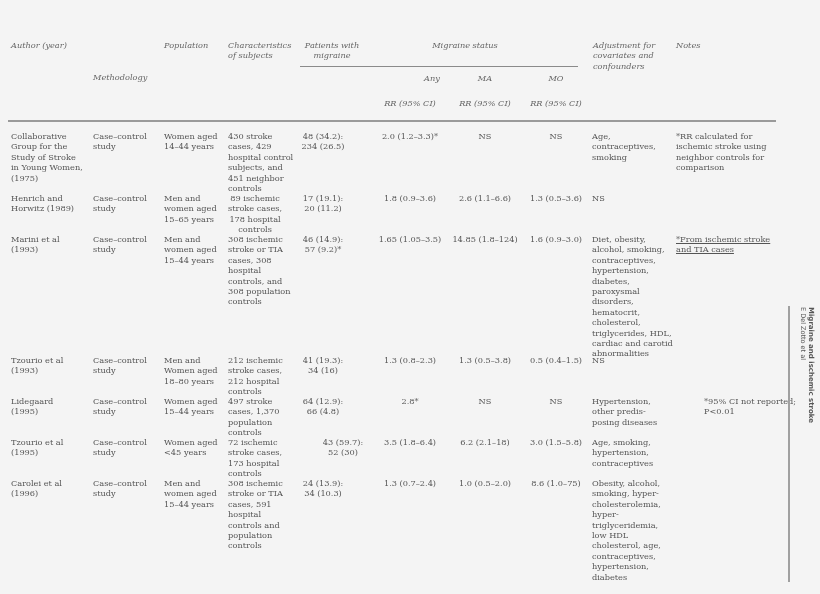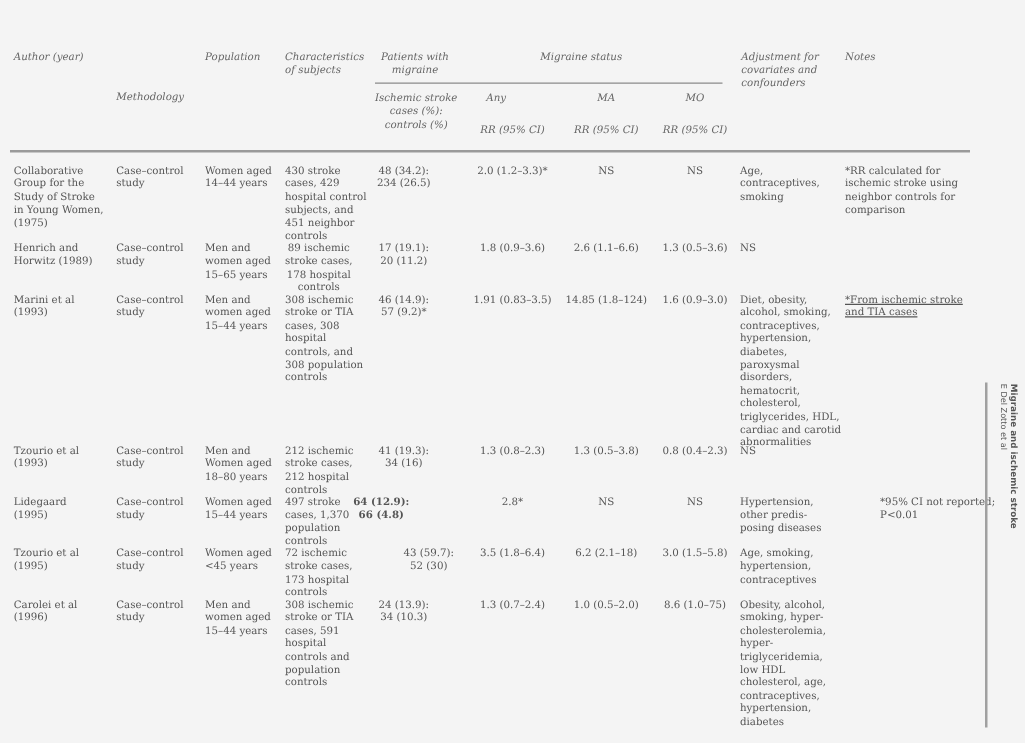--- a/index.html
+++ b/index.html
@@ -39,24 +39,21 @@
   <div class="hdr cell center" style="left:298px; top:40px; width:68px;">Patients with
 migraine</div>
   <div class="hdr cell center" style="left:400px; top:40px; width:130px;">Migraine status</div>
   <div class="hdr cell" style="left:593px; top:40px;">Adjustment for
 covariates and
 confounders</div>
   <div class="hdr cell" style="left:676px; top:40px;">Notes</div>
 
   <div class="rule-span"></div>
 
-  <div class="hdr cell center" style="left:298px; top:73px; width:70px;">Ischemic stroke
-cases (%):
-controls (%)</div>
-  <div class="hdr cell center" style="left:367px; top:73px; width:60px;">Any</div>
+  <div class="hdr cell center" style="left:402px; top:73px; width:60px;">Any</div>
   <div class="hdr cell center" style="left:455px; top:73px; width:60px;">MA</div>
   <div class="hdr cell center" style="left:526px; top:73px; width:60px;">MO</div>
   <div class="hdr cell center" style="left:376px; top:98px; width:68px;">RR (95% CI)</div>
   <div class="hdr cell center" style="left:451px; top:98px; width:68px;">RR (95% CI)</div>
   <div class="hdr cell center" style="left:522px; top:98px; width:68px;">RR (95% CI)</div>
 
   <div class="rule-thick"></div>
 
   <div>
     <div class="cell" style="left:11px; top:131px;">Collaborative
@@ -119,21 +116,21 @@
 15–44 years</div>
     <div class="cell" style="left:228px; top:234px;">308 ischemic
 stroke or TIA
 cases, 308
 hospital
 controls, and
 308 population
 controls</div>
     <div class="cell center" style="left:298px; top:234px; width:50px;">46 (14.9):
 57 (9.2)*</div>
-    <div class="cell center" style="left:372px; top:234px; width:76px;">1.91 (0.83–3.5)</div>
+    <div class="cell center" style="left:372px; top:234px; width:76px;">1.65 (1.05–3.5)</div>
     <div class="cell center" style="left:447px; top:234px; width:76px;">14.85 (1.8–124)</div>
     <div class="cell center" style="left:518px; top:234px; width:76px;">1.6 (0.9–3.0)</div>
     <div class="cell" style="left:592px; top:234px;">Diet, obesity,
 alcohol, smoking,
 contraceptives,
 hypertension,
 diabetes,
 paroxysmal
 disorders,
 hematocrit,
@@ -154,37 +151,37 @@
 Women aged
 18–80 years</div>
     <div class="cell" style="left:228px; top:355px;">212 ischemic
 stroke cases,
 212 hospital
 controls</div>
     <div class="cell center" style="left:298px; top:355px; width:50px;">41 (19.3):
 34 (16)</div>
     <div class="cell center" style="left:372px; top:355px; width:76px;">1.3 (0.8–2.3)</div>
     <div class="cell center" style="left:447px; top:355px; width:76px;">1.3 (0.5–3.8)</div>
-    <div class="cell center" style="left:518px; top:355px; width:76px;">0.8 (0.4–2.3)</div>
+    <div class="cell center" style="left:518px; top:355px; width:76px;">0.5 (0.4–1.5)</div>
     <div class="cell" style="left:592px; top:355px;">NS</div>
     <div class="cell" style="left:676px; top:355px;"></div>
   </div>
 
   <div>
     <div class="cell" style="left:11px; top:396px;">Lidegaard
 (1995)</div>
     <div class="cell" style="left:93px; top:396px;">Case–control
 study</div>
     <div class="cell" style="left:164px; top:396px;">Women aged
 15–44 years</div>
     <div class="cell" style="left:228px; top:396px;">497 stroke
 cases, 1,370
 population
 controls</div>
-    <div class="cell center" style="left:280px; top:396px; width:50px;font-weight:bold;">64 (12.9):
+    <div class="cell center" style="left:298px; top:396px; width:50px;">64 (12.9):
 66 (4.8)</div>
     <div class="cell center" style="left:372px; top:396px; width:76px;">2.8*</div>
     <div class="cell center" style="left:447px; top:396px; width:76px;">NS</div>
     <div class="cell center" style="left:518px; top:396px; width:76px;">NS</div>
     <div class="cell" style="left:592px; top:396px;">Hypertension,
 other predis-
 posing diseases</div>
     <div class="cell" style="left:676px; top:396px;margin-left:28px;">*95% CI not reported;
 P&lt;0.01</div>
   </div>

